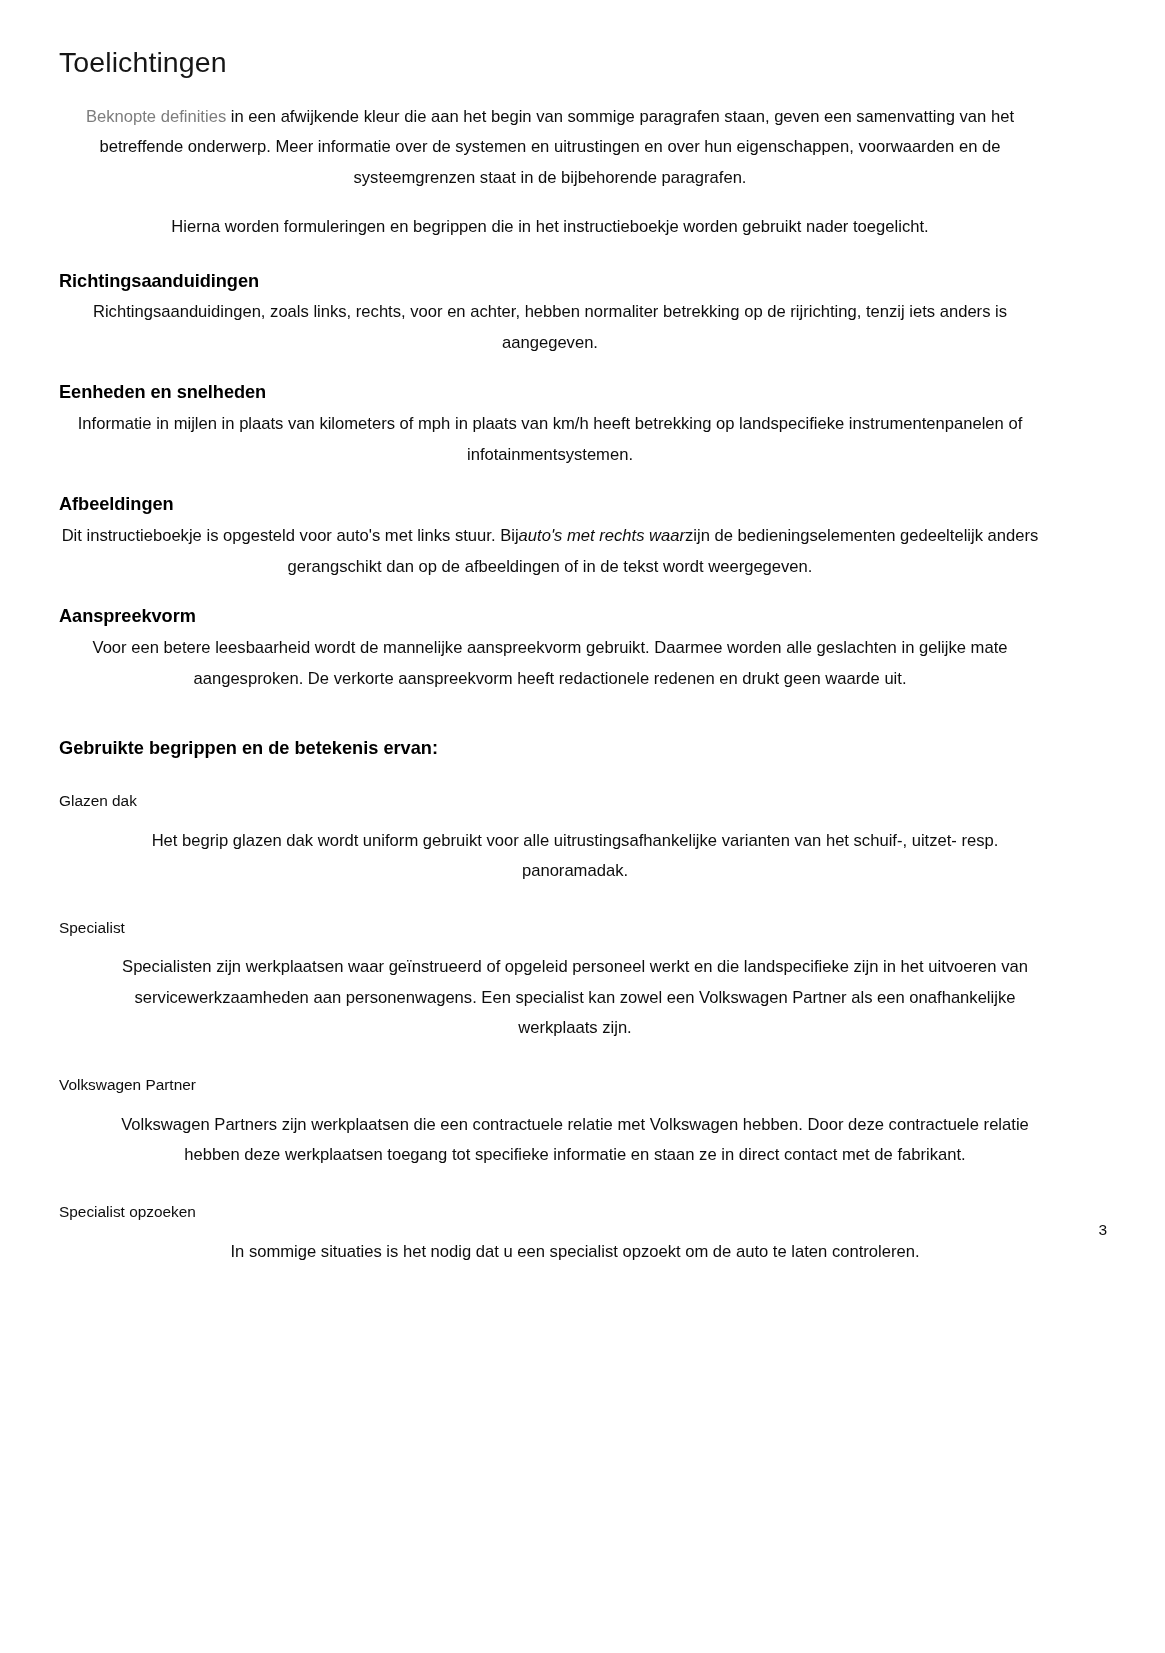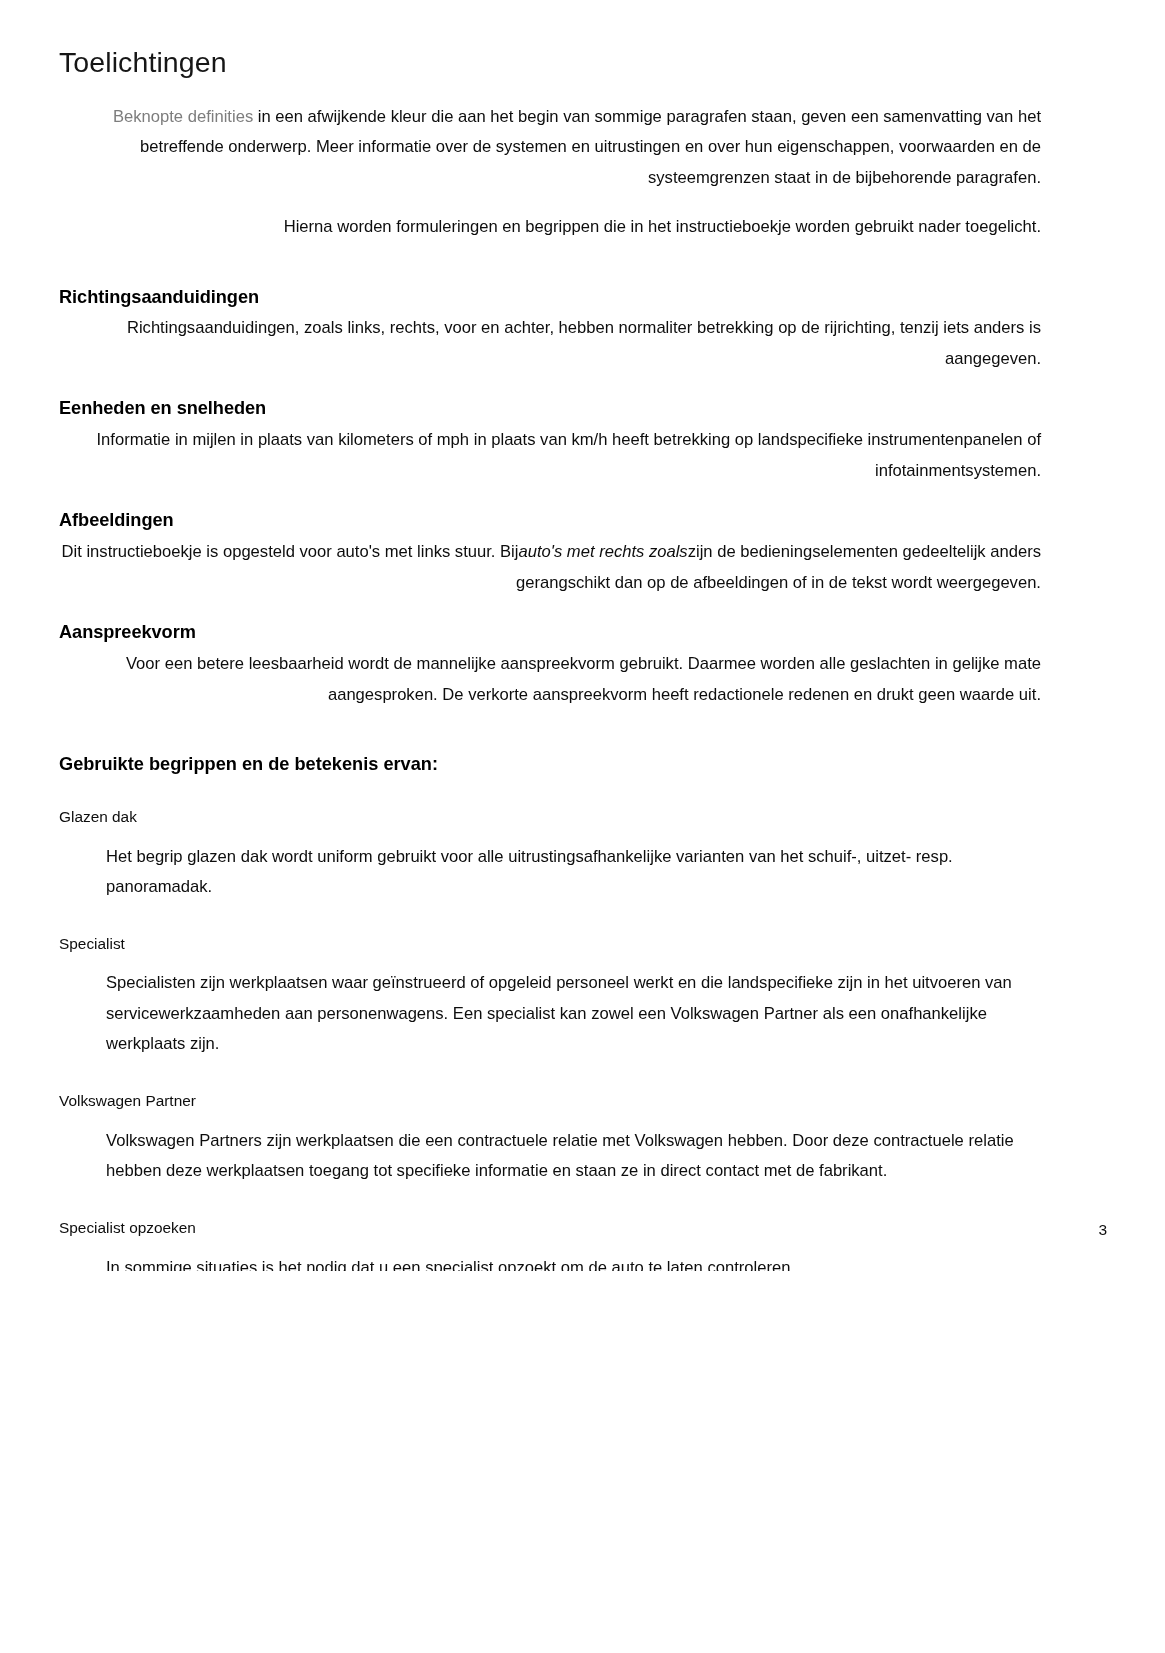--- a/index.html
+++ b/index.html
@@ -39,35 +39,35 @@
     color: #161616;
   }
 
   
   .para {
     font-size: 16.6px;
     font-weight: 400;
     line-height: 30.5px;
     margin: 0 0 19px 0;
     color: #0d0d0d;
-    text-align: right;
+    text-align: center;
   }
   .para.tight { margin-bottom: 0; }
   .lead-term {
     color: #7d7d7d;
   }
   .ital {
     font-style: italic;
   }
 
   
   .section {
     margin-top: 24px;
   }
-  .section:first-of-type { margin-top: 44px; }
+  .section:first-of-type { margin-top: 28px; }
   .section-heading {
     font-size: 18.2px;
     font-weight: 700;
     line-height: 1.2;
     margin: 0 0 5px 0;
     color: #000000;
     letter-spacing: -0.05px;
   }
 
   
@@ -88,20 +88,21 @@
     color: #0d0d0d;
     margin: 0;
   }
   .gloss-def {
     font-size: 16.6px;
     font-weight: 400;
     line-height: 30.5px;
     color: #0d0d0d;
     margin: 14px 0 0 47px;
     width: 938px;
+    text-align: center;
   }
 
   
   .page-number {
     position: absolute;
     right: 58px;
     bottom: 34px;
     font-size: 15.5px;
     font-weight: 400;
     color: #0d0d0d;
@@ -125,21 +126,21 @@
       <p class="para tight">Richtingsaanduidingen, zoals links, rechts, voor en achter, hebben normaliter betrekking op de rijrichting, tenzij iets anders is aangegeven.</p>
     </div>
 
     <div class="section">
       <h2 class="section-heading">Eenheden en snelheden</h2>
       <p class="para tight">Informatie in mijlen in plaats van kilometers of mph in plaats van km/h heeft betrekking op landspecifieke instrumentenpanelen of infotainmentsystemen.</p>
     </div>
 
     <div class="section">
       <h2 class="section-heading">Afbeeldingen</h2>
-      <p class="para tight"><span>Dit instructieboekje is opgesteld voor auto's met links stuur. Bij</span><span class="ital">auto's met rechts zoals</span><span>zijn de bedieningselementen gedeeltelijk anders gerangschikt dan op de afbeeldingen of in de tekst wordt weergegeven.</span></p>
+      <p class="para tight"><span>Dit instructieboekje is opgesteld voor auto's met links stuur. Bij</span><span class="ital">auto's met rechts waar</span><span>zijn de bedieningselementen gedeeltelijk anders gerangschikt dan op de afbeeldingen of in de tekst wordt weergegeven.</span></p>
     </div>
 
     <div class="section">
       <h2 class="section-heading">Aanspreekvorm</h2>
       <p class="para tight">Voor een betere leesbaarheid wordt de mannelijke aanspreekvorm gebruikt. Daarmee worden alle geslachten in gelijke mate aangesproken. De verkorte aanspreekvorm heeft redactionele redenen en drukt geen waarde uit.</p>
     </div>
 
     <h2 class="glossary-heading">Gebruikte begrippen en de betekenis ervan:</h2>
 
     <div class="gloss-entry">

